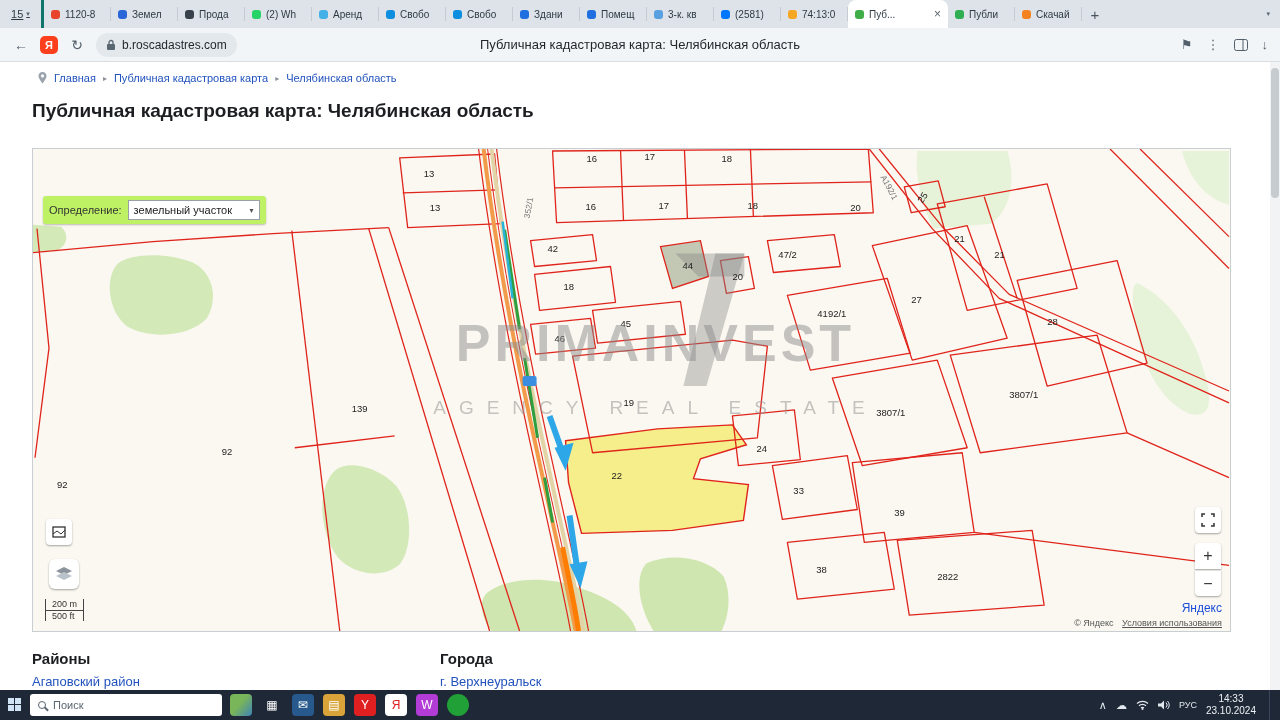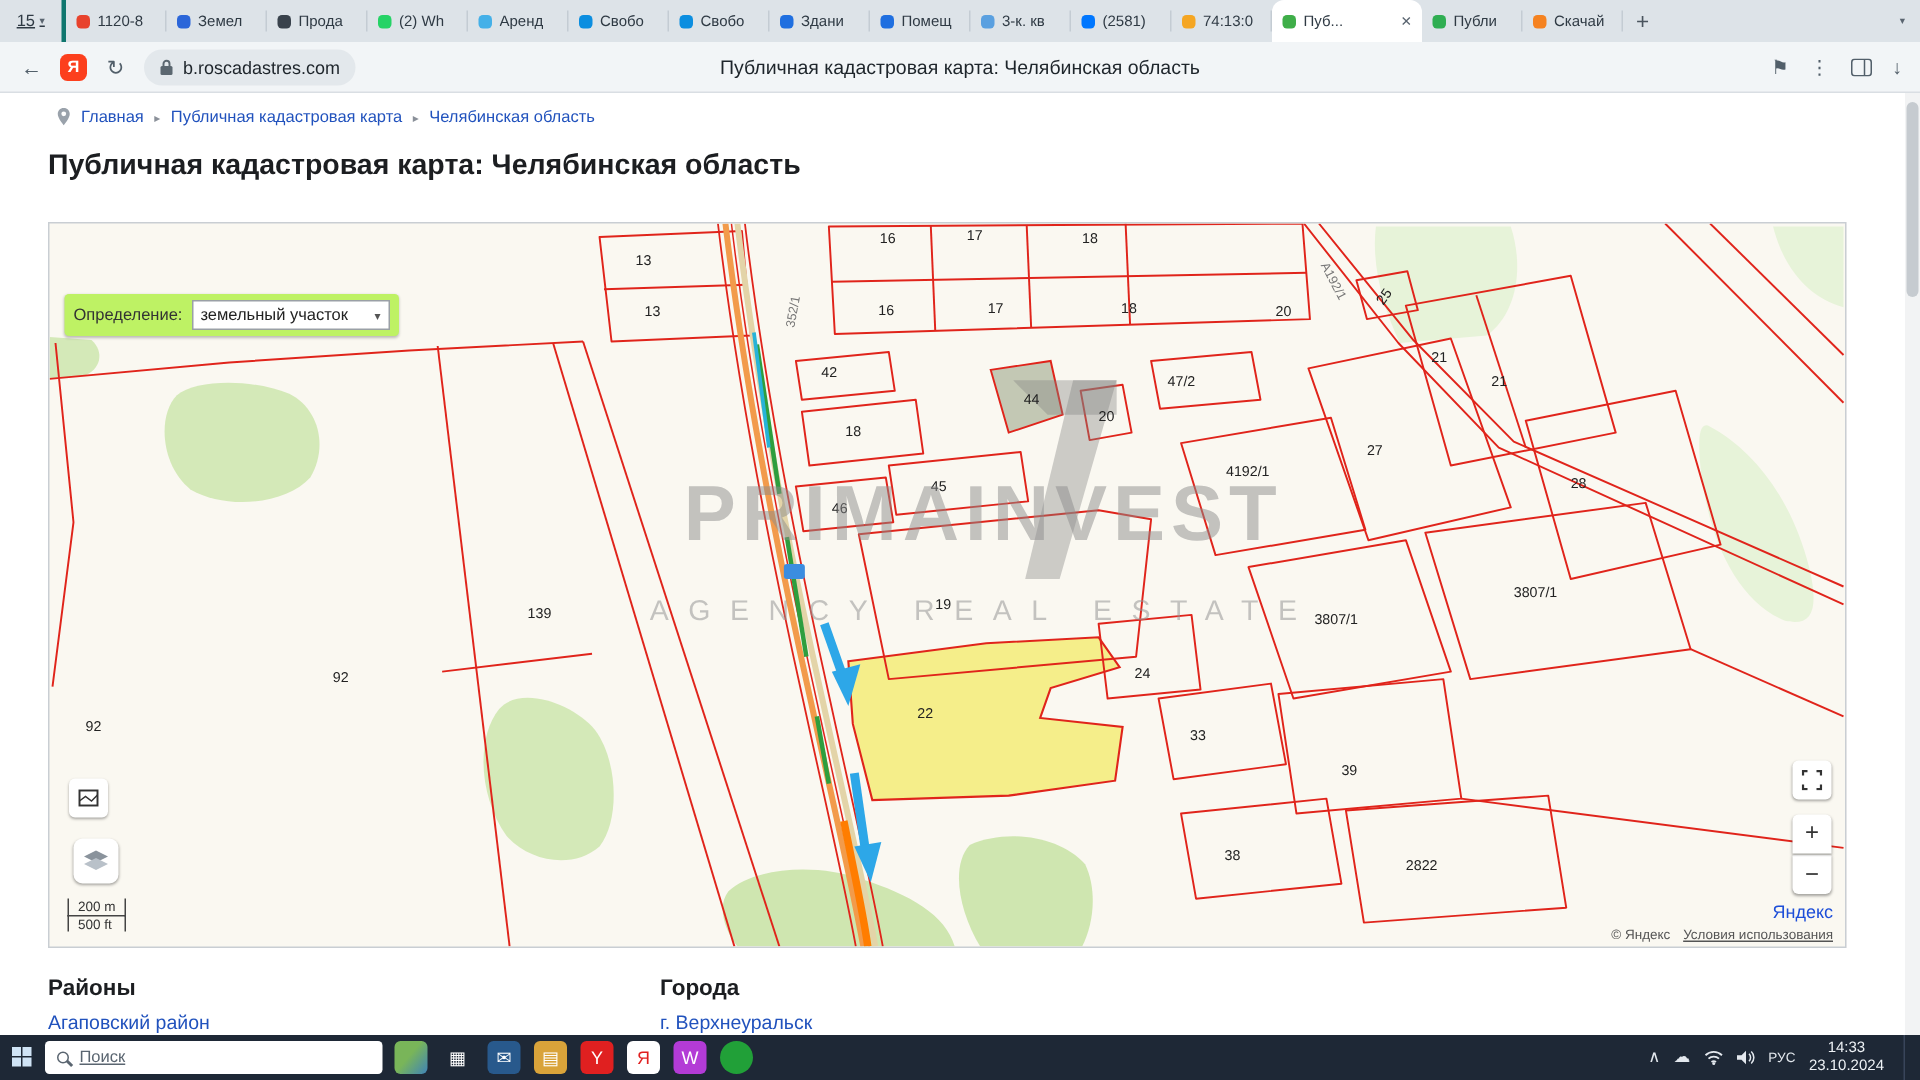--- a/index.html
+++ b/index.html
@@ -69,21 +69,21 @@
   .sec-title { position:absolute; font-size:15px; font-weight:bold; color:#1c1e21; top:588px; }
   .sec-link  { position:absolute; top:612px; font-size:13px; color:#2152bd; }
 
   .scrollbar { position:absolute; right:0; top:62px; width:10px; height:628px; background:#f2f3f4; }
   .scroll-thumb { position:absolute; right:1px; top:6px; width:8px; height:130px; background:#c6cbd0; border-radius:4px; }
 
   
   .taskbar { position:absolute; bottom:0; left:0; width:100%; height:30px; background:#1e2836; display:flex; align-items:center; gap:8px; padding:0 8px; z-index:10; }
   .win { width:14px; height:14px; display:grid; grid-template-columns:6px 6px; grid-template-rows:6px 6px; gap:1px; flex:none; }
   .win span { background:#cfe3f5; }
-  .tsearch { width:225px; height:22px; background:#fff; border-radius:3px; display:flex; align-items:center; gap:7px; padding:0 8px; color:#5a6570; font-size:11px; flex:none;text-decoration:underline; }
+  .tsearch { width:192px; height:22px; background:#fff; border-radius:3px; display:flex; align-items:center; gap:7px; padding:0 8px; color:#5a6570; font-size:11px; flex:none; }
   .mag { width:8px; height:8px; border:1.5px solid #5a6570; border-radius:50%; position:relative; flex:none; }
   .mag::after { content:""; position:absolute; width:5px; height:1.5px; background:#5a6570; transform:rotate(45deg); right:-4px; bottom:-1px; }
   .apps { display:flex; align-items:center; gap:9px; }
   .app { width:22px; height:22px; border-radius:4px; display:flex; align-items:center; justify-content:center; color:#fff; font-size:12px; flex:none; }
   .app.widgets { background:linear-gradient(130deg,#79b559 45%,#3f83b8); }
   .app.circle { border-radius:50%; }
   .tray { margin-left:auto; display:flex; align-items:center; gap:9px; color:#e3e8ee; }
   .t-ico { font-size:11px; line-height:1; }
   .lang { font-size:9px; }
   .clock { text-align:center; font-size:10px; line-height:1.25; color:#eef2f6; }

